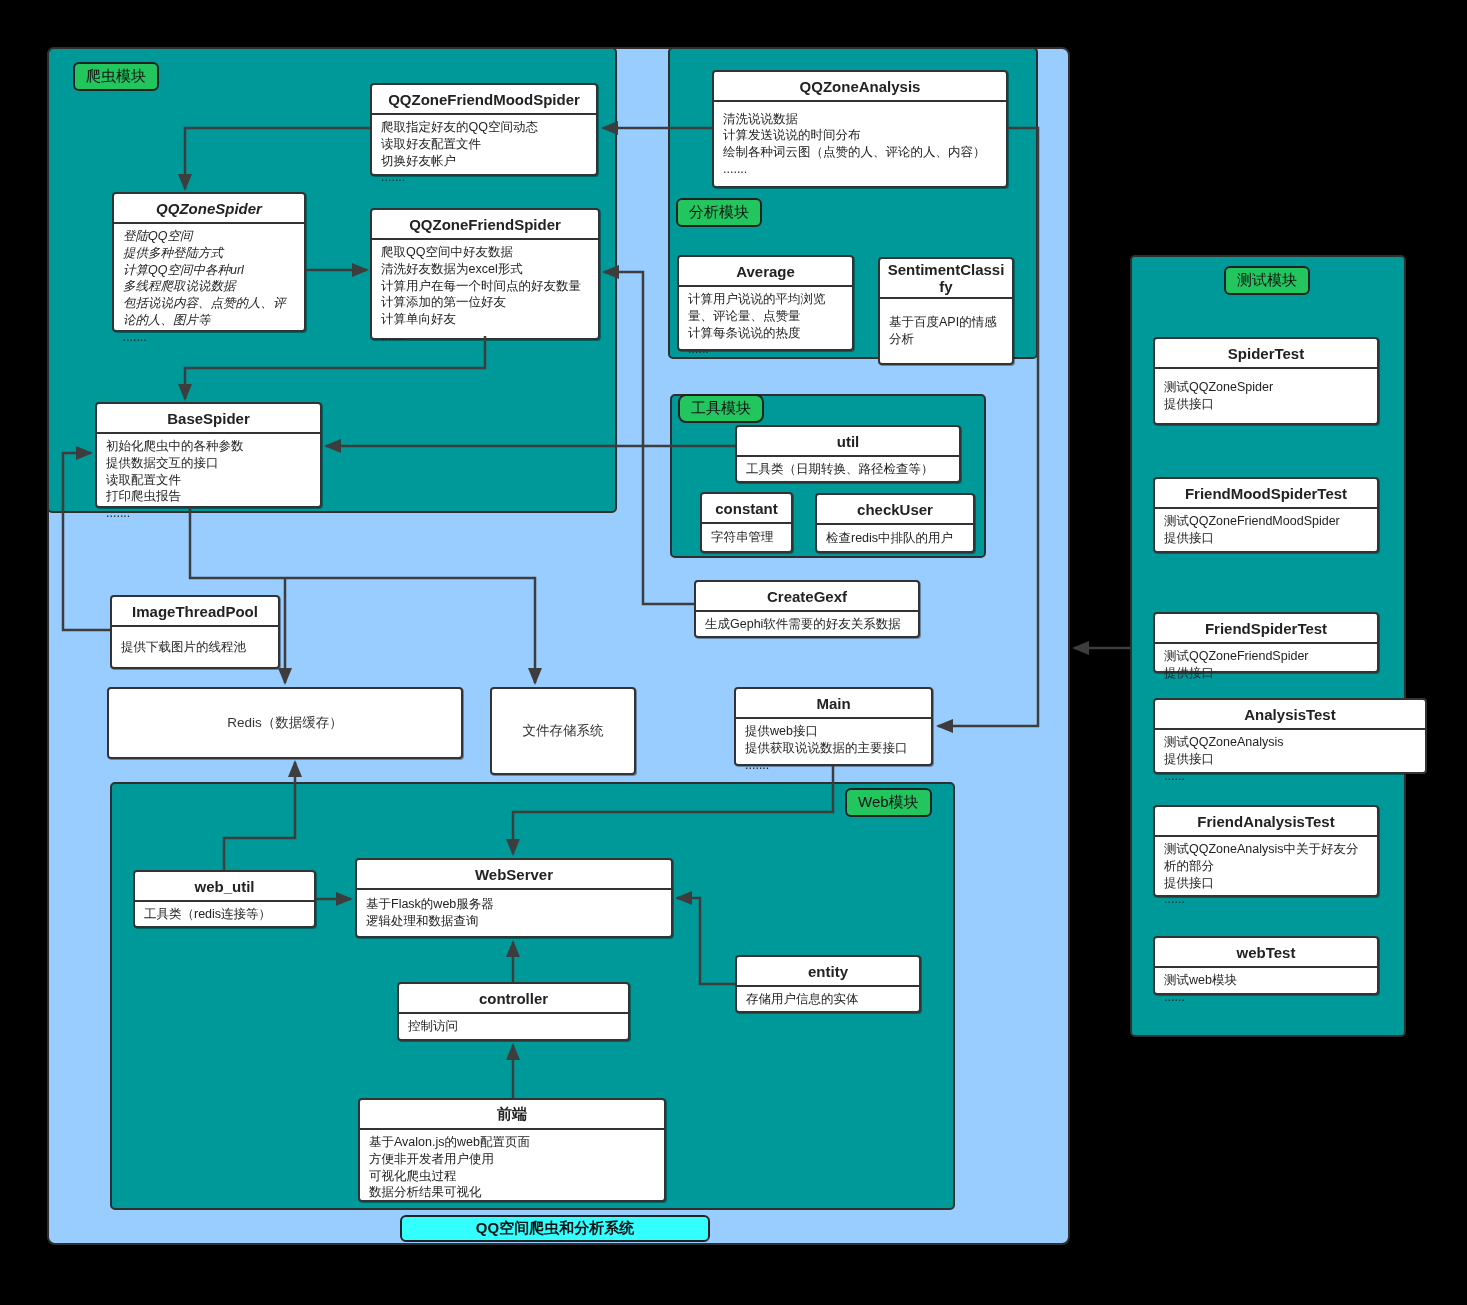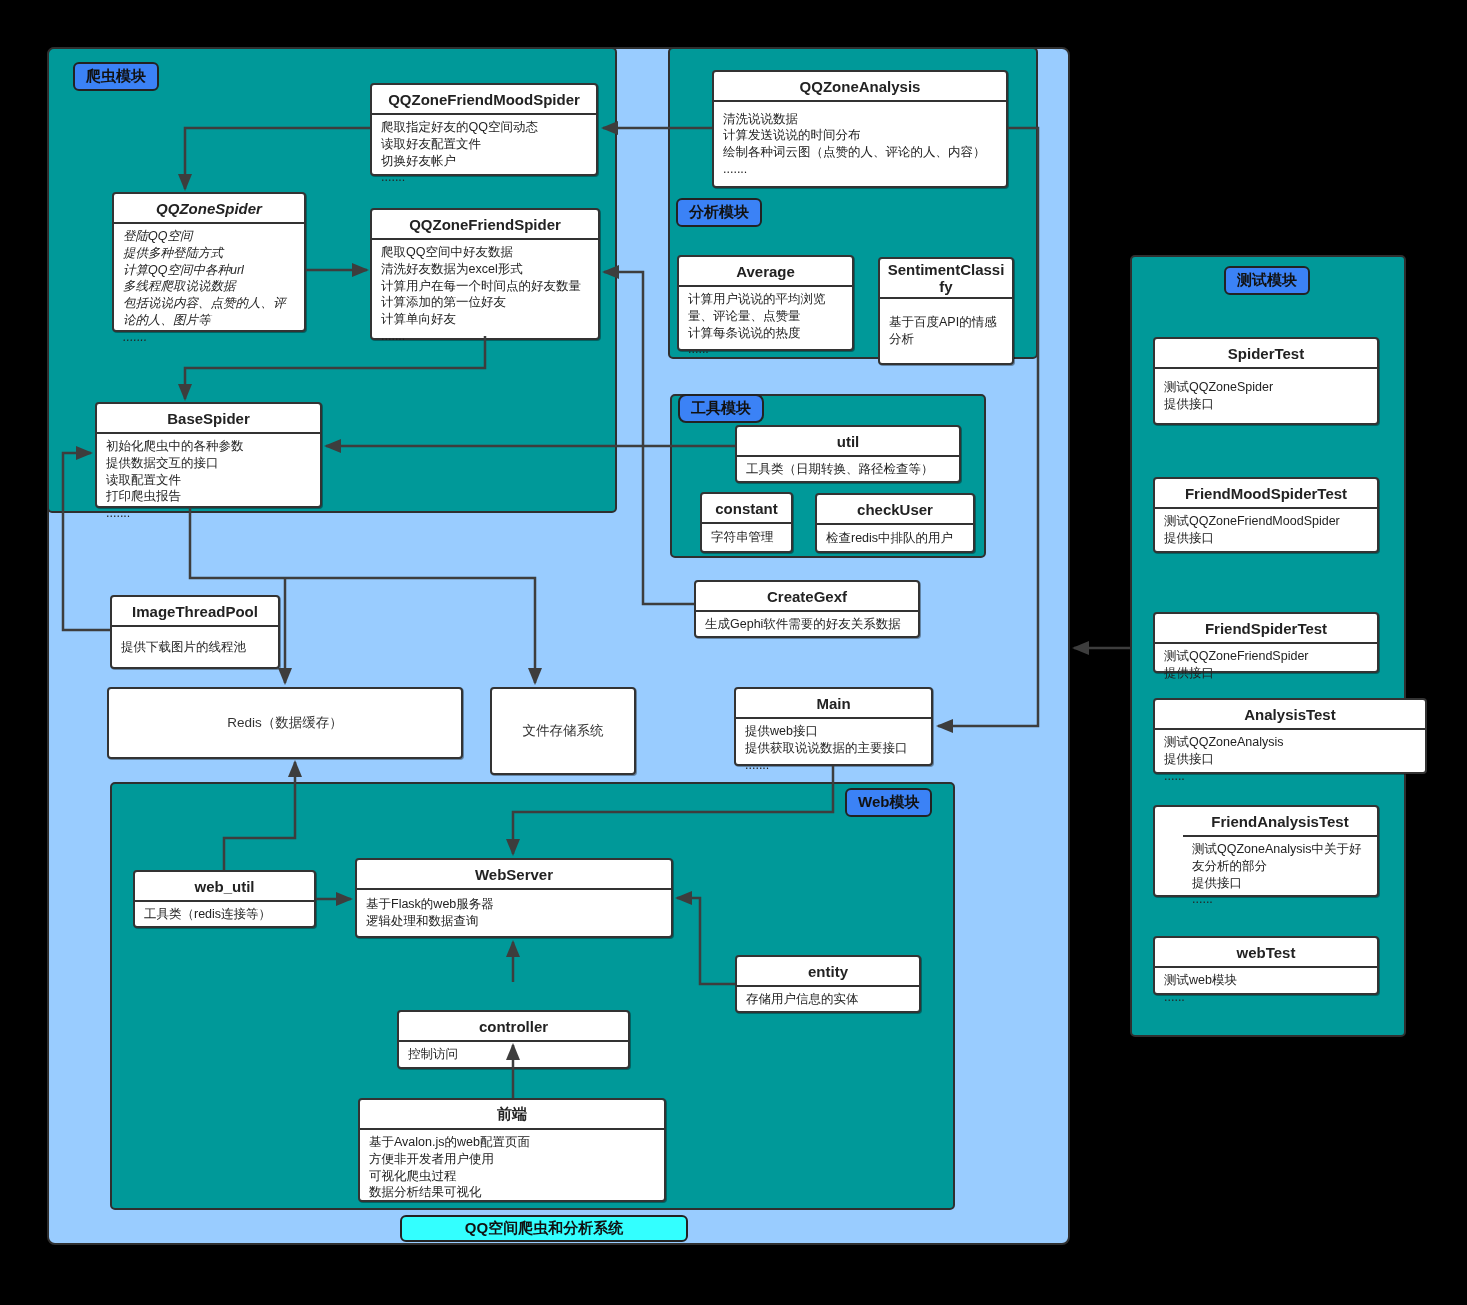--- a/index.html
+++ b/index.html
@@ -1,21 +1,21 @@
 <!DOCTYPE html>
 <html><head>
 <meta charset="utf-8">
 <style>
   html,body{margin:0;padding:0;background:#000;}
   body{font-family:"Liberation Sans","DejaVu Sans",sans-serif;}
   .stage{position:relative;width:1467px;height:1305px;background:#000;overflow:hidden;}
   .container{position:absolute;background:#99CCFF;border:2px solid #2f2f2f;border-radius:8px;box-sizing:border-box;}
   .module{position:absolute;background:#009999;border:2px solid #2f2f2f;border-radius:5px;box-sizing:border-box;}
-  .mlabel{position:absolute;background:#3b82f6;border:2px solid #222;border-radius:6px;box-sizing:border-box;
-          font-weight:bold;font-size:15px;color:#111;padding:3px 11px;white-space:nowrap;z-index:5;}
+  .mlabel{position:absolute;background:#22c55e;border:2px solid #222;border-radius:6px;box-sizing:border-box;
+          font-weight:normal;font-size:15px;color:#111;padding:3px 11px;white-space:nowrap;z-index:5;}
   .node{position:absolute;background:#fff;border:2px solid #333;border-radius:4px;box-sizing:border-box;
         display:flex;flex-direction:column;z-index:4;box-shadow:1px 1px 0 rgba(0,0,0,0.35);}
   .node-title{font-weight:bold;font-size:15px;color:#222;text-align:center;padding:2px 6px;
               border-bottom:2px solid #333;display:flex;align-items:center;justify-content:center;
               word-break:break-word;min-height:24px;}
   .node-body{flex:1;font-size:12.5px;line-height:1.34;padding:4px 9px;color:#222;
              display:flex;flex-direction:column;justify-content:center;}
   .node.plain{align-items:center;justify-content:center;font-size:13.5px;color:#333;text-align:center;}
   .badge{position:absolute;background:#33FFFF;border:2px solid #222;border-radius:6px;box-sizing:border-box;
          font-weight:bold;font-size:15px;color:#111;display:flex;align-items:center;justify-content:center;z-index:6;}
@@ -155,21 +155,21 @@
         <div>工具类（redis连接等）</div>
       </div>
   </div>
   <div class="node" style="left:355px;top:858px;width:318px;height:80px;">
     <div class="node-title">WebServer</div>
     <div class="node-body">
         <div>基于Flask的web服务器</div>
         <div>逻辑处理和数据查询</div>
       </div>
   </div>
-  <div class="node" style="left:397px;top:982px;width:233px;height:59px;margin-top:28px;">
+  <div class="node" style="left:397px;top:982px;width:233px;height:59px;">
     <div class="node-title">controller</div>
     <div class="node-body">
         <div>控制访问</div>
       </div>
   </div>
   <div class="node" style="left:735px;top:955px;width:186px;height:58px;">
     <div class="node-title">entity</div>
     <div class="node-body">
         <div>存储用户信息的实体</div>
       </div>
@@ -206,37 +206,37 @@
       </div>
   </div>
   <div class="node" style="left:1153px;top:698px;width:274px;height:76px;">
     <div class="node-title">AnalysisTest</div>
     <div class="node-body">
         <div>测试QQZoneAnalysis</div>
         <div>提供接口</div>
         <div>......</div>
       </div>
   </div>
-  <div class="node" style="left:1153px;top:805px;width:226px;height:92px;padding-left:28px;">
+  <div class="node" style="left:1153px;top:805px;width:226px;height:92px;">
     <div class="node-title">FriendAnalysisTest</div>
     <div class="node-body">
         <div>测试QQZoneAnalysis中关于好友分析的部分</div>
         <div>提供接口</div>
         <div>......</div>
       </div>
   </div>
   <div class="node" style="left:1153px;top:936px;width:226px;height:59px;">
     <div class="node-title">webTest</div>
     <div class="node-body">
         <div>测试web模块</div>
         <div>......</div>
       </div>
   </div>
 
-  <div class="badge" style="left:400px;top:1215px;width:288px;height:27px;">QQ空间爬虫和分析系统</div>
+  <div class="badge" style="left:400px;top:1215px;width:310px;height:27px;">QQ空间爬虫和分析系统</div>
 
   <svg class="wires" width="1467" height="1305">
     <defs>
       <marker id="arr" markerUnits="userSpaceOnUse" markerWidth="18" markerHeight="14" refX="15" refY="7" orient="auto">
         <path d="M0,0 L17,7 L0,14 Z" fill="#3d3d3d"></path>
       </marker>
     </defs>
     <polyline points="712,128 603,128" marker-end="url(#arr)"></polyline>
     <polyline points="1008,128 1038,128 1038,726 938,726" marker-end="url(#arr)"></polyline>
     <polyline points="370,128 185,128 185,189" marker-end="url(#arr)"></polyline>

